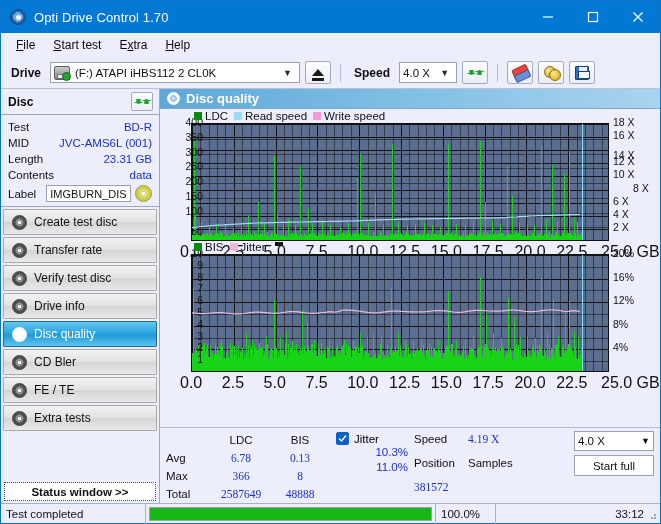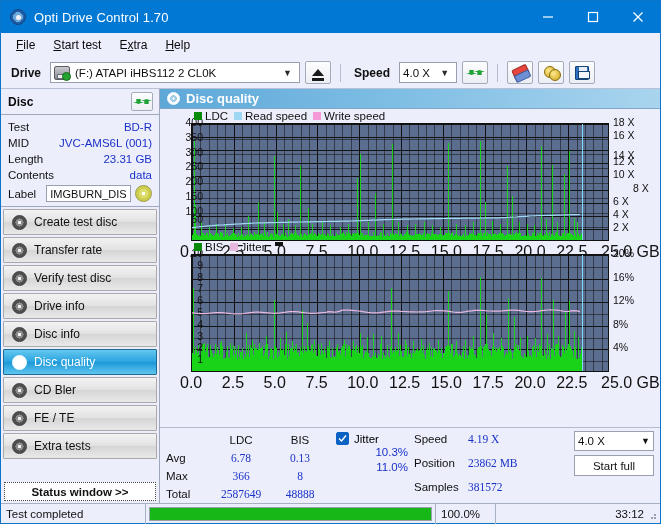--- a/index.html
+++ b/index.html
@@ -339,24 +339,20 @@
           <span class="nav-ico"></span>
           <span>Transfer rate</span>
         </div>
         <div class="navitem">
           <span class="nav-ico"></span>
           <span>Verify test disc</span>
         </div>
         <div class="navitem">
           <span class="nav-ico"></span>
           <span>Drive info</span>
-        </div>
-        <div class="navitem">
-          <span class="nav-ico"></span>
-          <span>Disc info</span>
         </div>
         <div class="navitem active">
           <span class="nav-ico"></span>
           <span>Disc quality</span>
         </div>
         <div class="navitem">
           <span class="nav-ico"></span>
           <span>CD Bler</span>
         </div>
         <div class="navitem">
@@ -909,21 +905,21 @@
                 <div class="bar" style="left: 372px; height: 66px; width: 1.4px;"></div>
                 <div class="bar" style="left: 377px; height: 89px; width: 1.4px;"></div>
                 <div class="bar" style="left: 382px; height: 22px; width: 1.4px;"></div>
                 <div class="bar" style="left: 385px; height: 18px; width: 1.4px;"></div>
                 <svg width="418" height="118" style="position: absolute; left: 0px; top: 0px; z-index: 2;">
                   <polyline points="0.0,103.6 2.9,103.3 5.7,103.0 8.6,102.7 11.5,102.5 14.3,102.2 17.2,101.9 20.1,101.6 22.9,101.4 25.8,101.2 28.7,101.0 31.5,100.9 34.4,100.7 37.3,100.5 40.1,100.3 43.1,100.1 46.0,100.0 48.9,99.8 51.8,99.6 54.8,99.5 57.7,99.3 60.6,99.2 63.5,99.0 66.7,98.9 69.9,98.8 73.0,98.8 76.2,98.7 79.3,98.6 82.5,98.6 85.6,98.5 88.8,98.4 92.0,98.3 95.0,98.3 98.0,98.2 101.1,98.2 104.1,98.1 107.2,98.0 110.2,98.0 113.2,97.9 116.3,97.9 119.3,97.8 122.4,97.7 125.4,97.7 128.4,97.6 131.5,97.6 134.5,97.5 137.6,97.4 140.6,97.4 143.6,97.3 146.7,97.3 149.7,97.2 152.8,97.1 155.8,97.1 158.8,97.0 161.9,96.9 164.9,96.8 168.0,96.7 171.0,96.5 174.0,96.4 177.1,96.3 180.1,96.2 183.2,96.1 186.2,95.9 189.2,95.8 192.3,95.7 195.4,95.6 198.5,95.5 201.7,95.5 204.8,95.4 208.0,95.3 211.1,95.2 214.2,95.1 217.4,95.1 220.3,95.0 223.3,95.0 226.3,94.9 229.3,94.9 232.3,94.8 235.3,94.8 238.3,94.7 241.2,94.7 244.2,94.6 247.2,94.6 250.2,94.5 253.2,94.5 256.2,94.4 259.2,94.4 262.1,94.4 265.1,94.3 268.0,94.3 271.0,94.2 273.9,94.2 276.9,94.2 279.8,94.1 282.8,94.1 285.7,94.1 288.7,94.0 291.6,94.0 294.6,93.9 297.5,93.9 300.5,93.9 303.4,93.8 306.4,93.8 309.3,93.7 312.4,93.6 315.4,93.4 318.4,93.2 321.5,93.0 324.5,92.9 327.6,92.7 330.6,92.5 333.6,92.3 336.7,92.1 339.7,92.0 342.8,91.8 345.9,91.7 349.0,91.6 352.2,91.5 355.3,91.5 358.4,91.4 361.6,91.3 364.7,91.2 367.8,91.1 370.7,91.0 373.6,90.9 376.4,90.8 379.3,90.7 382.2,90.7 385.0,90.6 387.9,90.5" fill="none" stroke="#9fd8f2" stroke-width="1.2"></polyline>
                 </svg>
                 <div class="cursor" style="left: 390px; z-index: 3;"></div>
               </div>
           </div>
-        <div class="ytick-l" style="right: 455px; top: 103px; width: 23px;">50</div>
+        <div class="ytick-l" style="right: 455px; top: 115px; width: 23px;">50</div>
             <div class="ytick-l" style="right: 455px; top: 94.5px; width: 23px;">100</div>
             <div class="ytick-l" style="right: 455px; top: 79.75px; width: 23px;">150</div>
             <div class="ytick-l" style="right: 455px; top: 65px; width: 23px;">200</div>
             <div class="ytick-l" style="right: 455px; top: 50.25px; width: 23px;">250</div>
             <div class="ytick-l" style="right: 455px; top: 35.5px; width: 23px;">300</div>
             <div class="ytick-l" style="right: 455px; top: 20.75px; width: 23px;">350</div>
             <div class="ytick-l" style="right: 455px; top: 6px; width: 23px;">400</div>
             <div class="ytick-r" style="left: 451px; top: 110.889px;">2 X</div>
             <div class="ytick-r" style="left: 451px; top: 97.7778px;">4 X</div>
             <div class="ytick-r" style="left: 451px; top: 84.6667px;">6 X</div>
@@ -1535,21 +1531,20 @@
             <span>Jitter</span>
           </div>
           <div class="jitvals">10.3%</div>
           <div class="jitvals">11.0%</div>
         </div>
 
         <div class="spdgrid">
           <div class="lbl">Speed</div>
           <div class="val">4.19 X</div>
           <div class="lbl">Position</div>
-          <div class="val">23862 MB</div>
           <div class="lbl">Samples</div>
           <div class="val">381572</div>
         </div>
 
         <div class="btncol">
           <div class="combo2">
             <span>4.0 X</span>
             <span class="chev">▼</span>
           </div>
           <div class="wbtn2">Start full</div>

